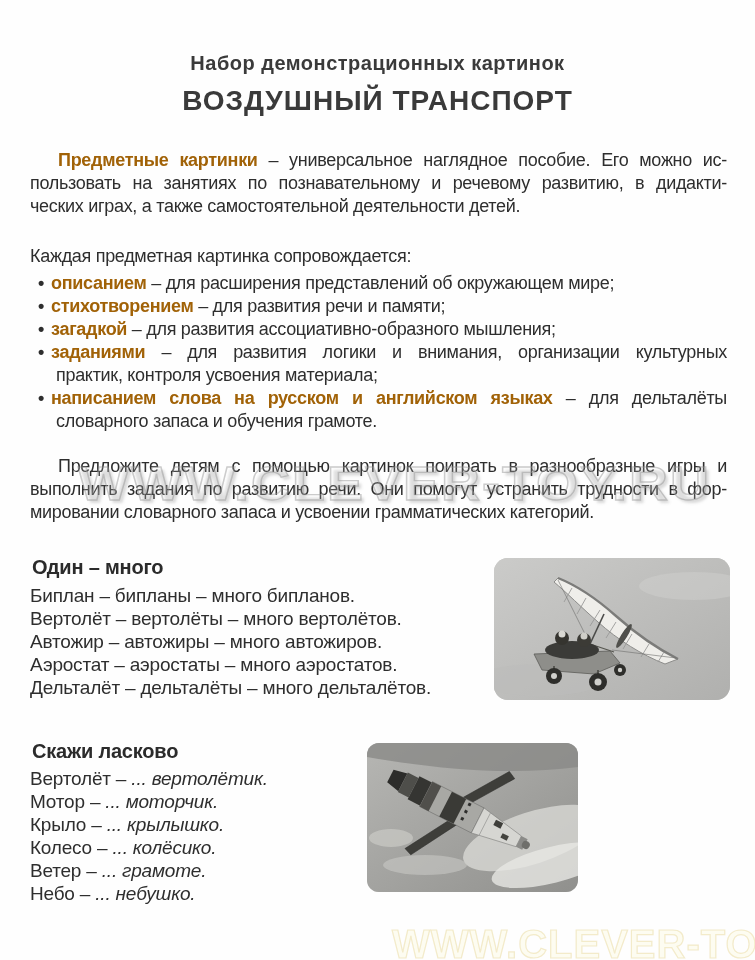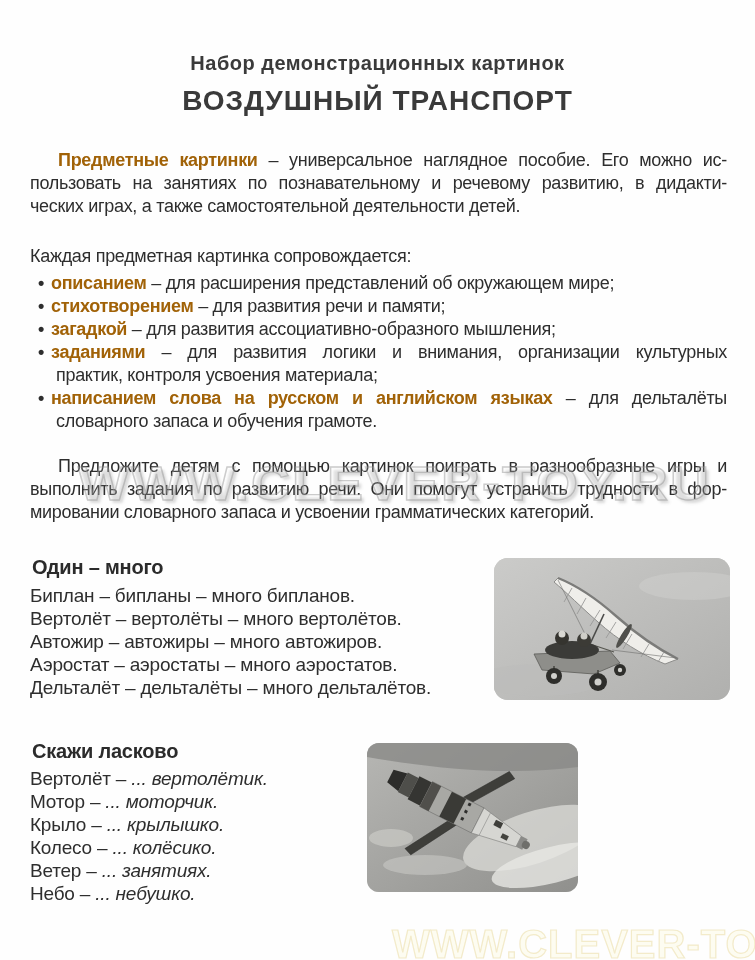--- a/index.html
+++ b/index.html
@@ -155,21 +155,21 @@
         <circle cx="126" cy="112" r="2.2" fill="#cfcfcb"></circle>
     </svg>
   </div>
 
   <div class="sec-heading say-heading">Скажи ласково</div>
   <div class="plain-list say-list">
     <div><span>Вертолёт – </span><span class="it">... вертолётик.</span></div>
     <div><span>Мотор – </span><span class="it">... моторчик.</span></div>
     <div><span>Крыло – </span><span class="it">... крылышко.</span></div>
     <div><span>Колесо – </span><span class="it">... колёсико.</span></div>
-    <div><span>Ветер – </span><span class="it">... занятиях.</span></div>
+    <div><span>Ветер – </span><span class="it">... грамоте.</span></div>
     <div><span>Небо – </span><span class="it">... небушко.</span></div>
   </div>
 
   <div class="photo photo-2">
     <svg viewBox="0 0 211 149" xmlns="http://www.w3.org/2000/svg">
       <defs>
         <linearGradient id="earth1" x1="0" y1="0" x2="1" y2="1">
           <stop offset="0" stop-color="#b6b6b3"></stop>
           <stop offset="1" stop-color="#90908d"></stop>
         </linearGradient>

